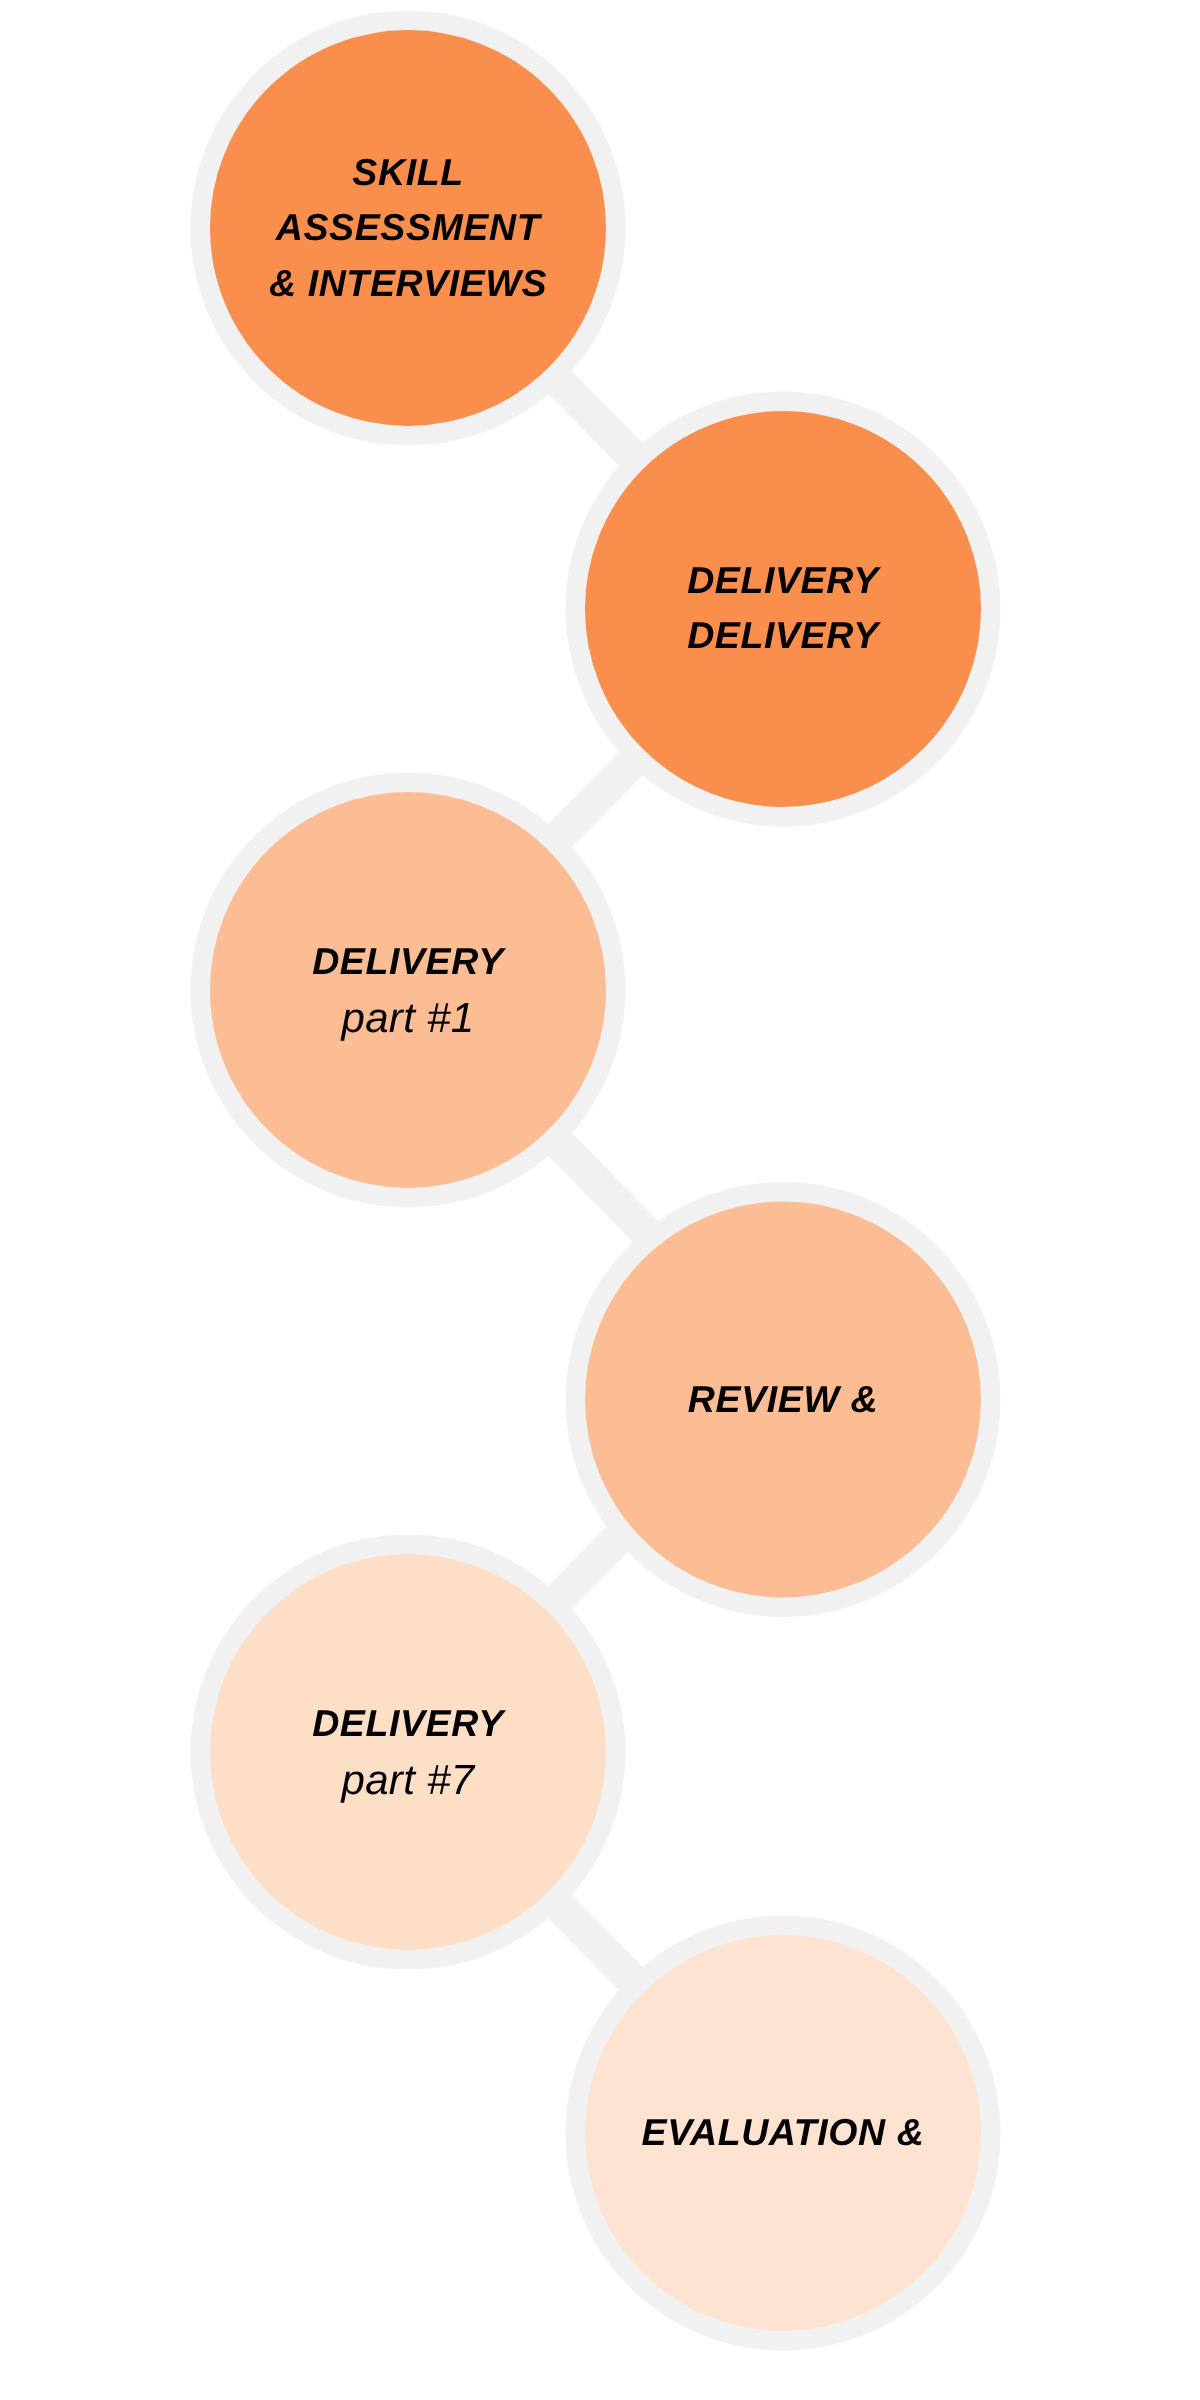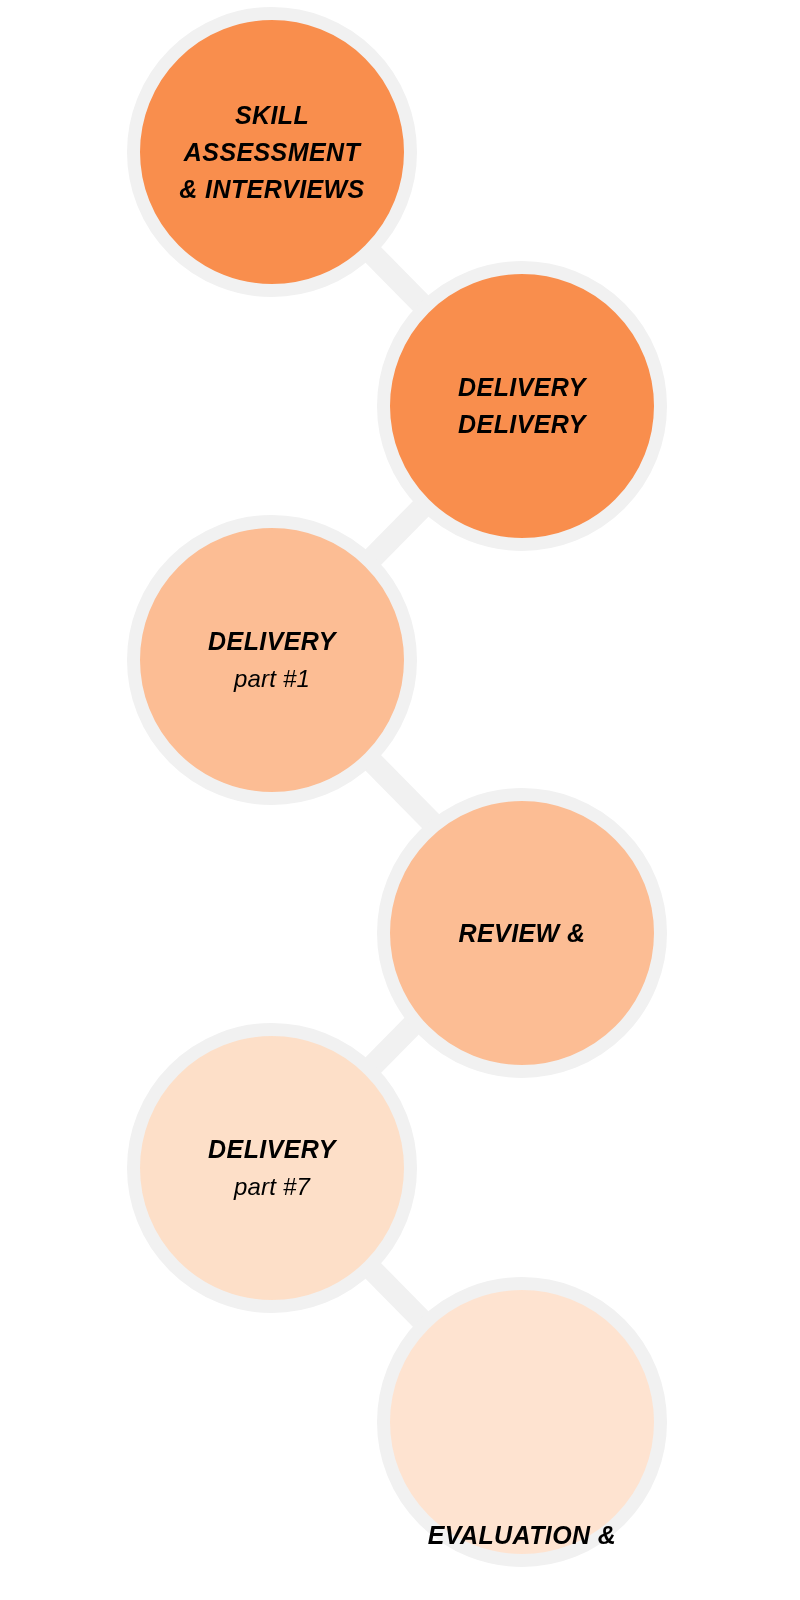--- a/index.html
+++ b/index.html
@@ -21,21 +21,21 @@
     color:#000000;
     font-weight:bold;
     font-size:25px;
     line-height:37px;
     letter-spacing:0.4px;
     max-width:236px;
     font-style:italic;
   }
   .step .line2.regular{
     font-weight:normal;
-    font-size:24px;
+    font-size:28px;
     letter-spacing:0.2px;
   }
   
   .s1{left:127px;top:7px;}
   .s2{left:377px;top:261px;}
   .s3{left:127px;top:515px;}
   .s4{left:377px;top:788px;}
   .s5{left:127px;top:1023px;}
   .s6{left:377px;top:1277px;}
 </style>
@@ -69,17 +69,17 @@
 
   <div class="step s4" style="background-color: rgb(252, 189, 148);">
     <div class="line1">REVIEW &amp;</div>
   </div>
 
   <div class="step s5" style="background-color: rgb(253, 223, 200);">
     <div class="line1">DELIVERY</div>
     <div class="line2 regular">part #7</div>
   </div>
 
-  <div class="step s6" style="background-color: rgb(254, 227, 208); justify-content: flex-end;">
+  <div class="step s6" style="background-color: rgb(254, 227, 208);">
     <div class="line1">EVALUATION &amp;</div>
   </div>
 
 </div>
 
 </body></html>

